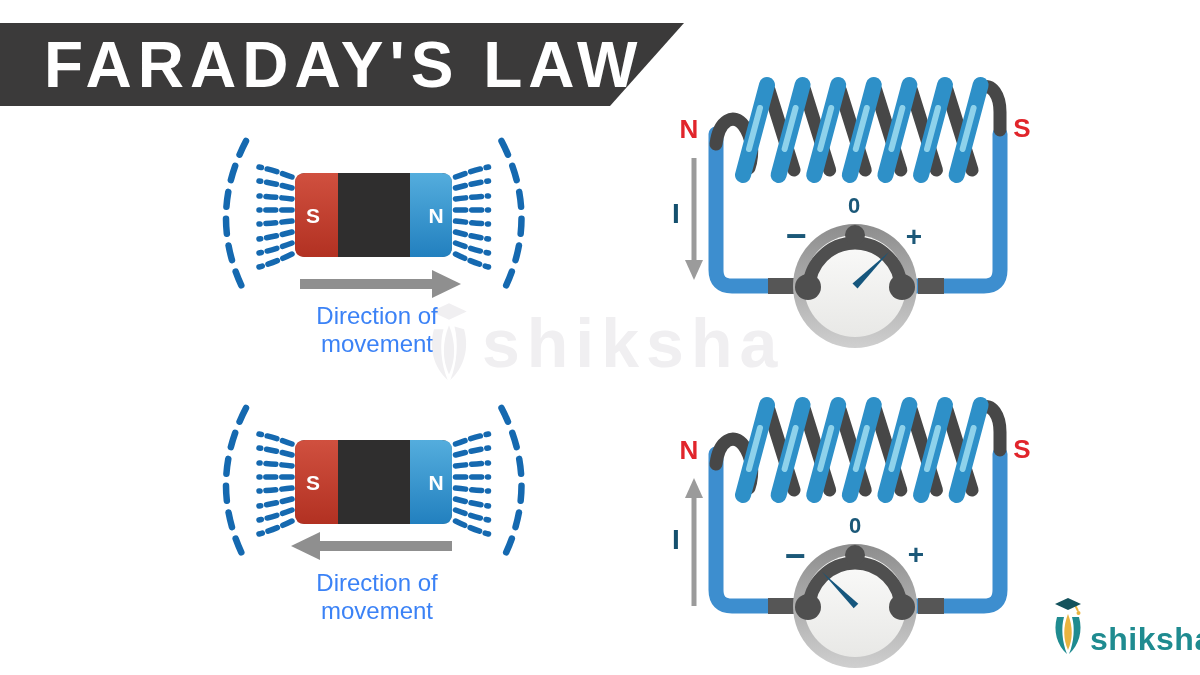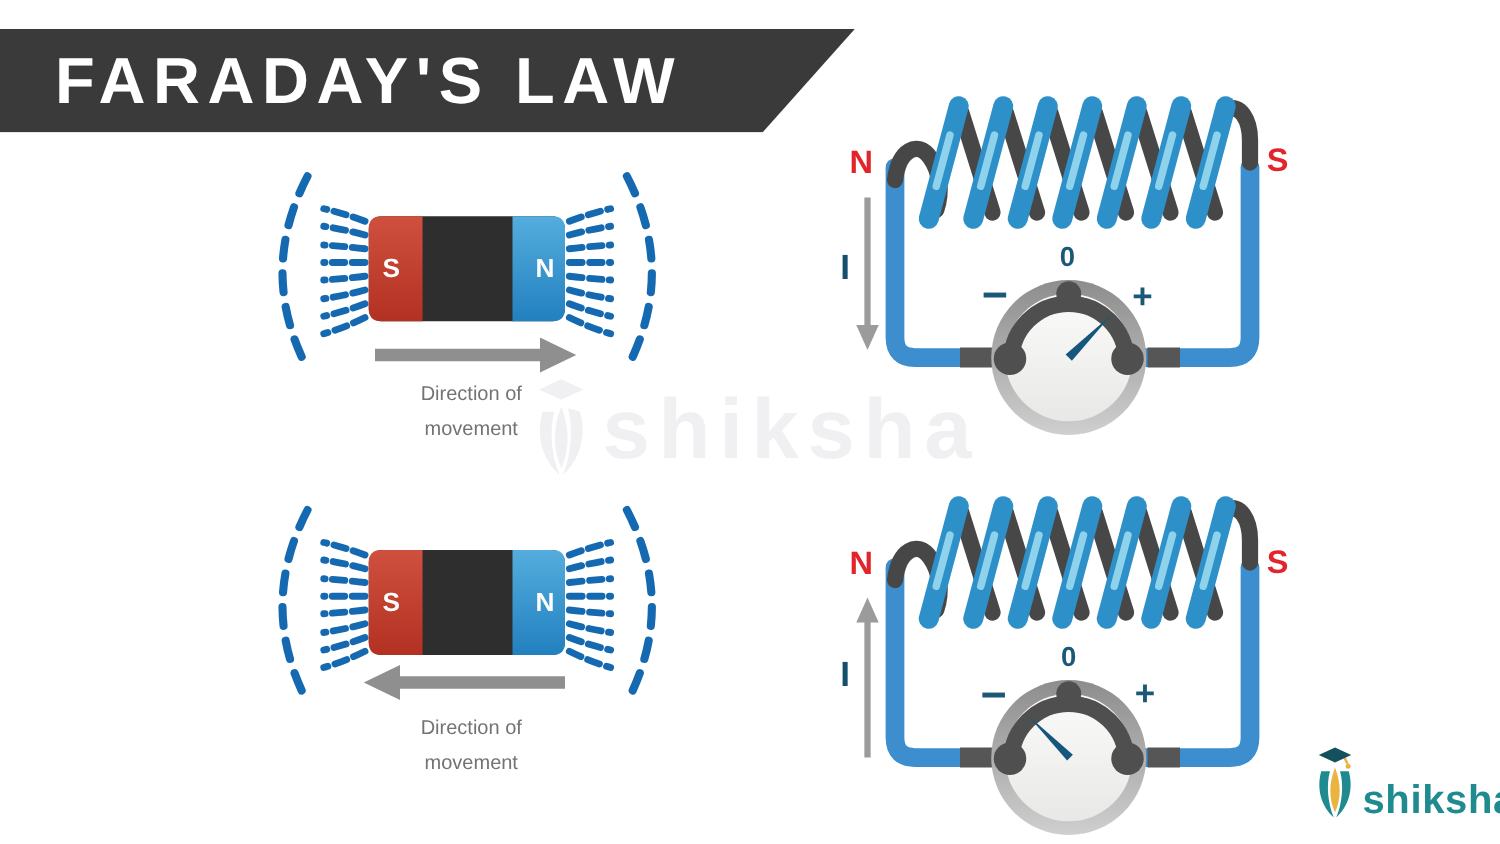--- a/index.html
+++ b/index.html
@@ -3,31 +3,31 @@
 <meta charset="utf-8">
 <style>
   html,body{margin:0;padding:0;background:#fff;}
   .stage{position:relative;width:1200px;height:675px;background:#ffffff;overflow:hidden;
          font-family:"Liberation Sans",sans-serif;}
   .art{position:absolute;left:0;top:0;}
   
   .banner{position:absolute;left:0;top:23px;width:684px;height:83px;background:#3b3a3a;
           clip-path:polygon(0 0,100% 0,calc(100% - 74px) 100%,0 100%);
           display:flex;align-items:center;padding-left:44px;box-sizing:border-box;}
-  .banner span{color:#ffffff;font-size:52px;font-weight:800;letter-spacing:6px;line-height:1;}
+  .banner span{color:#ffffff;font-size:64px;font-weight:800;letter-spacing:6px;line-height:1;}
   
   .lbl{position:absolute;transform:translate(-50%,-50%);line-height:1;white-space:nowrap;}
   .pole-label{font-size:21px;font-weight:700;color:#ffffff;}
   .ns-label{font-size:26px;font-weight:800;color:#e1252b;}
   .current-label{font-size:28px;font-weight:800;color:#14506e;}
   .meter-zero{font-size:22px;font-weight:800;color:#1b5878;}
   .meter-minus{font-size:36px;font-weight:800;color:#1b5878;}
   .meter-plus{font-size:28px;font-weight:800;color:#1b5878;}
   .caption{position:absolute;transform:translate(-50%,-50%);text-align:center;
-           font-size:16px;line-height:28px;color:#737373;}
+           font-size:24px;line-height:28px;color:#3b82f6;}
   
   .watermark{position:absolute;left:424px;top:302px;display:flex;align-items:center;gap:8px;}
   .watermark span{font-size:68px;font-weight:700;letter-spacing:7px;color:#f0eff1;line-height:1;}
   
   .brand{position:absolute;left:1050px;top:596px;display:flex;align-items:flex-end;}
   .brand span{font-size:32px;font-weight:600;color:#1f8b90;letter-spacing:0.5px;
               line-height:0.9;margin-left:4px;padding-bottom:4px;}
 </style>
 </head>
 <body>

